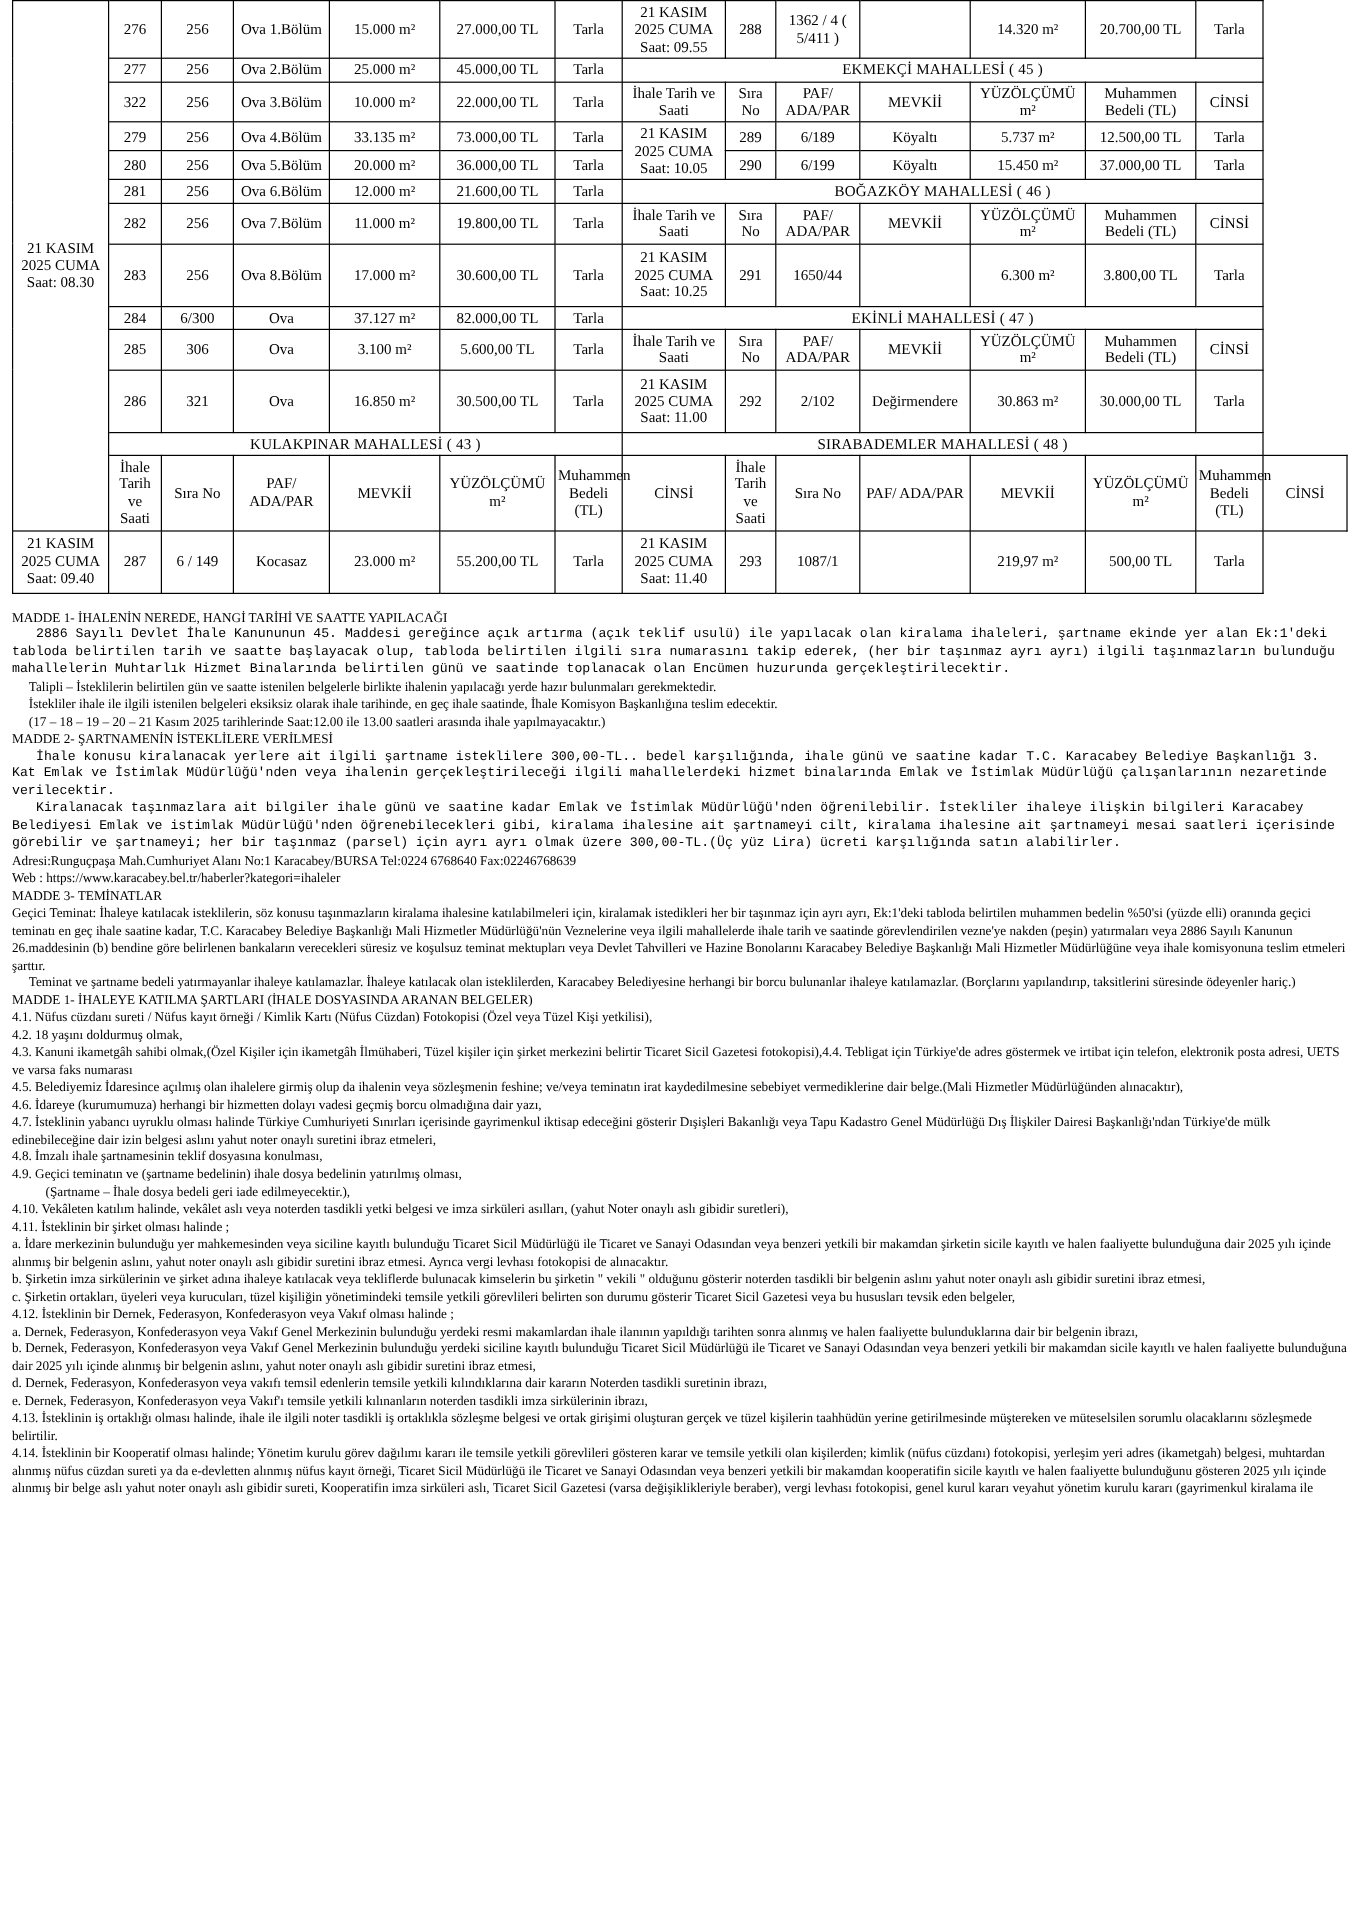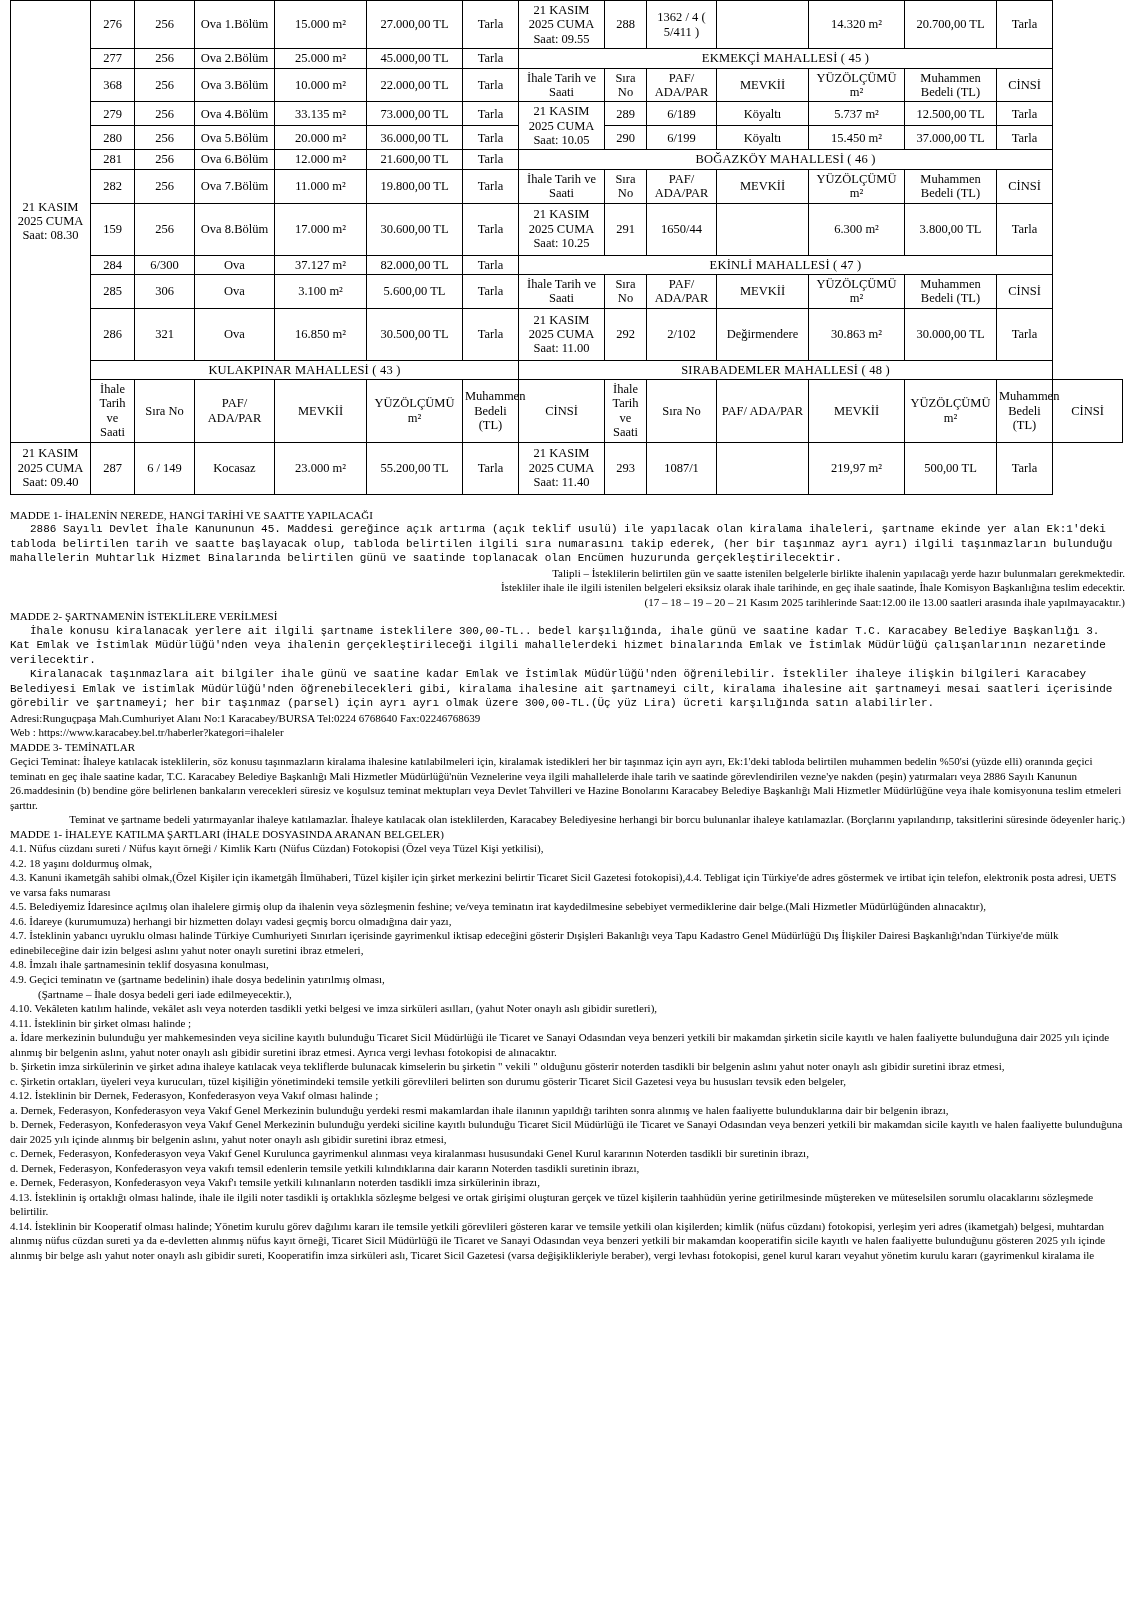--- a/index.html
+++ b/index.html
@@ -8,21 +8,21 @@
   table.tbl{border-collapse:collapse;width:1113px;table-layout:fixed;}
   table.tbl td{border:1px solid #000;text-align:center;vertical-align:middle;font-size:12.5px;padding:2px 2px;line-height:1.15;}
   td.nb-left{border-left:none;}
   .cellsmall{font-size:11.5px;}
   .hdr{font-size:12.5px;line-height:1.1;}
   .mahalle{font-size:13.5px;letter-spacing:.2px;}
   .tall{height:52px;}
   .body-text{font-size:11px;line-height:1.32;margin-top:13px;}
   .body-text p{margin:0;}
   .ind1{text-indent:20px;font-family:Liberation Mono, monospace;}
-  .ind2{padding-left:14px;text-align:right;}
+  .ind2{padding-left:14px;}
   .ind3{padding-left:28px;}
 </style>
 </head>
 <body>
 
 <div class="page">
 
   <table class="tbl">
     <colgroup>
       <col style="width:80px">
@@ -64,21 +64,21 @@
       <td>277</td>
       <td>256</td>
       <td>Ova 2.Bölüm</td>
       <td>25.000 m²</td>
       <td>45.000,00 TL</td>
       <td>Tarla</td>
       <td colspan="7" class="mahalle">EKMEKÇİ MAHALLESİ ( 45 )</td>
     </tr>
 
     <tr>
-      <td>368</td>
+      <td>322</td>
       <td>256</td>
       <td>Ova 3.Bölüm</td>
       <td>10.000 m²</td>
       <td>22.000,00 TL</td>
       <td>Tarla</td>
       <td class="hdr">İhale Tarih ve Saati</td>
       <td class="hdr">Sıra No</td>
       <td class="hdr">PAF/ ADA/PAR</td>
       <td class="hdr">MEVKİİ</td>
       <td class="hdr">YÜZÖLÇÜMÜ m²</td>
@@ -137,21 +137,21 @@
       <td class="hdr">İhale Tarih ve Saati</td>
       <td class="hdr">Sıra No</td>
       <td class="hdr">PAF/ ADA/PAR</td>
       <td class="hdr">MEVKİİ</td>
       <td class="hdr">YÜZÖLÇÜMÜ m²</td>
       <td class="hdr">Muhammen Bedeli (TL)</td>
       <td class="hdr">CİNSİ</td>
     </tr>
 
     <tr class="tall">
-      <td>159</td>
+      <td>283</td>
       <td>256</td>
       <td>Ova 8.Bölüm</td>
       <td>17.000 m²</td>
       <td>30.600,00 TL</td>
       <td>Tarla</td>
       <td class="cellsmall">21 KASIM 2025 CUMA Saat: 10.25</td>
       <td>291</td>
       <td>1650/44</td>
       <td></td>
       <td>6.300 m²</td>
@@ -267,20 +267,19 @@
     <p>4.9. Geçici teminatın ve (şartname bedelinin) ihale dosya bedelinin yatırılmış olması,</p>
     <p class="ind3">(Şartname – İhale dosya bedeli geri iade edilmeyecektir.),</p>
     <p>4.10. Vekâleten katılım halinde, vekâlet aslı veya noterden tasdikli yetki belgesi ve imza sirküleri asılları, (yahut Noter onaylı aslı gibidir suretleri),</p>
     <p>4.11. İsteklinin bir şirket olması halinde ;</p>
     <p>a. İdare merkezinin bulunduğu yer mahkemesinden veya siciline kayıtlı bulunduğu Ticaret Sicil Müdürlüğü ile Ticaret ve Sanayi Odasından veya benzeri yetkili bir makamdan şirketin sicile kayıtlı ve halen faaliyette bulunduğuna dair 2025 yılı içinde alınmış bir belgenin aslını, yahut noter onaylı aslı gibidir suretini ibraz etmesi. Ayrıca vergi levhası fotokopisi de alınacaktır.</p>
     <p>b. Şirketin imza sirkülerinin ve şirket adına ihaleye katılacak veya tekliflerde bulunacak kimselerin bu şirketin " vekili " olduğunu gösterir noterden tasdikli bir belgenin aslını yahut noter onaylı aslı gibidir suretini ibraz etmesi,</p>
     <p>c. Şirketin ortakları, üyeleri veya kurucuları, tüzel kişiliğin yönetimindeki temsile yetkili görevlileri belirten son durumu gösterir Ticaret Sicil Gazetesi veya bu hususları tevsik eden belgeler,</p>
     <p>4.12. İsteklinin bir Dernek, Federasyon, Konfederasyon veya Vakıf olması halinde ;</p>
     <p>a. Dernek, Federasyon, Konfederasyon veya Vakıf Genel Merkezinin bulunduğu yerdeki resmi makamlardan ihale ilanının yapıldığı tarihten sonra alınmış ve halen faaliyette bulunduklarına dair bir belgenin ibrazı,</p>
     <p>b. Dernek, Federasyon, Konfederasyon veya Vakıf Genel Merkezinin bulunduğu yerdeki siciline kayıtlı bulunduğu Ticaret Sicil Müdürlüğü ile Ticaret ve Sanayi Odasından veya benzeri yetkili bir makamdan sicile kayıtlı ve halen faaliyette bulunduğuna dair 2025 yılı içinde alınmış bir belgenin aslını, yahut noter onaylı aslı gibidir suretini ibraz etmesi,</p>
-    <p>c. Dernek, Federasyon, Konfederasyon veya Vakıf Genel Kurulunca gayrimenkul alınması veya kiralanması hususundaki Genel Kurul kararının Noterden tasdikli bir suretinin ibrazı,</p>
     <p>d. Dernek, Federasyon, Konfederasyon veya vakıfı temsil edenlerin temsile yetkili kılındıklarına dair kararın Noterden tasdikli suretinin ibrazı,</p>
     <p>e. Dernek, Federasyon, Konfederasyon veya Vakıf'ı temsile yetkili kılınanların noterden tasdikli imza sirkülerinin ibrazı,</p>
     <p>4.13. İsteklinin iş ortaklığı olması halinde, ihale ile ilgili noter tasdikli iş ortaklıkla sözleşme belgesi ve ortak girişimi oluşturan gerçek ve tüzel kişilerin taahhüdün yerine getirilmesinde müştereken ve müteselsilen sorumlu olacaklarını sözleşmede belirtilir.</p>
     <p>4.14. İsteklinin bir Kooperatif olması halinde; Yönetim kurulu görev dağılımı kararı ile temsile yetkili görevlileri gösteren karar ve temsile yetkili olan kişilerden; kimlik (nüfus cüzdanı) fotokopisi, yerleşim yeri adres (ikametgah) belgesi, muhtardan alınmış nüfus cüzdan sureti ya da e-devletten alınmış nüfus kayıt örneği, Ticaret Sicil Müdürlüğü ile Ticaret ve Sanayi Odasından veya benzeri yetkili bir makamdan kooperatifin sicile kayıtlı ve halen faaliyette bulunduğunu gösteren 2025 yılı içinde alınmış bir belge aslı yahut noter onaylı aslı gibidir sureti, Kooperatifin imza sirküleri aslı, Ticaret Sicil Gazetesi (varsa değişiklikleriyle beraber), vergi levhası fotokopisi, genel kurul kararı veyahut yönetim kurulu kararı (gayrimenkul kiralama ile</p>
   </div>
 
 </div>
 
 </body></html>

